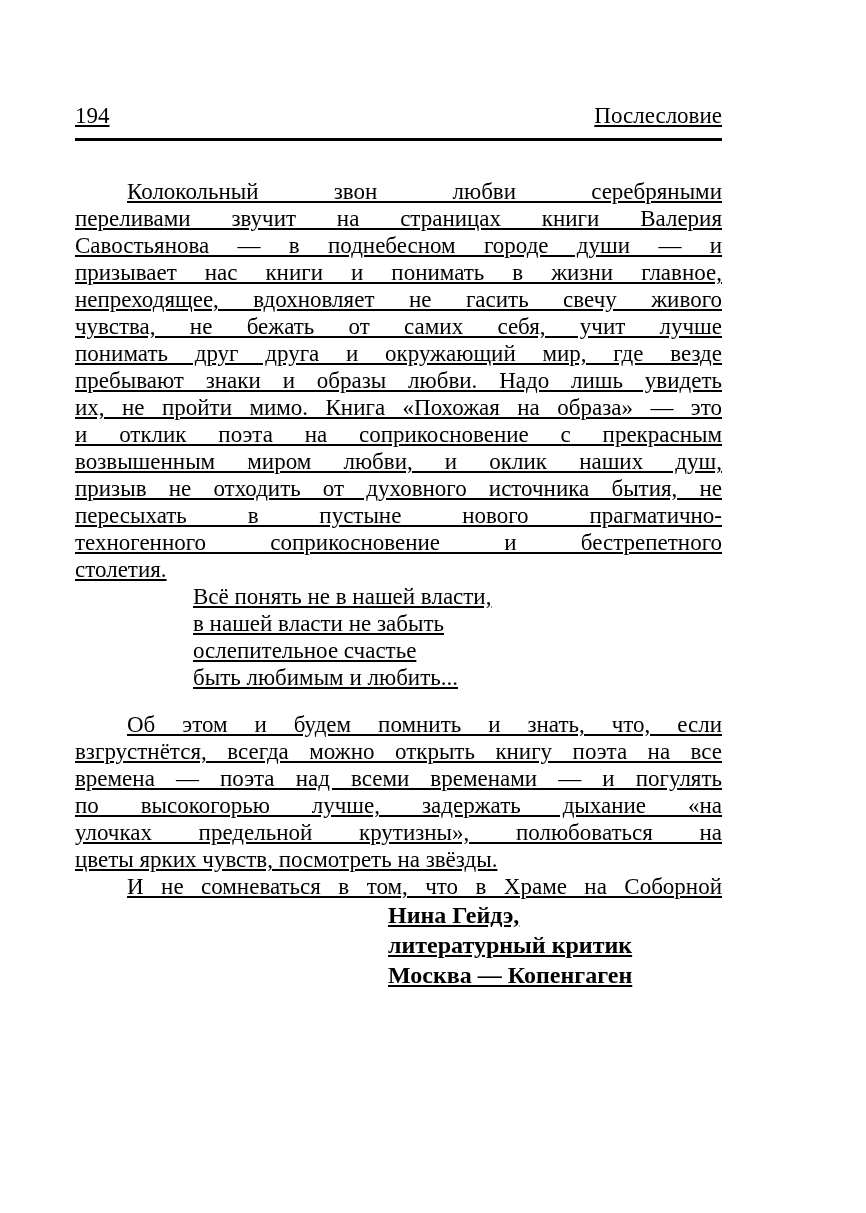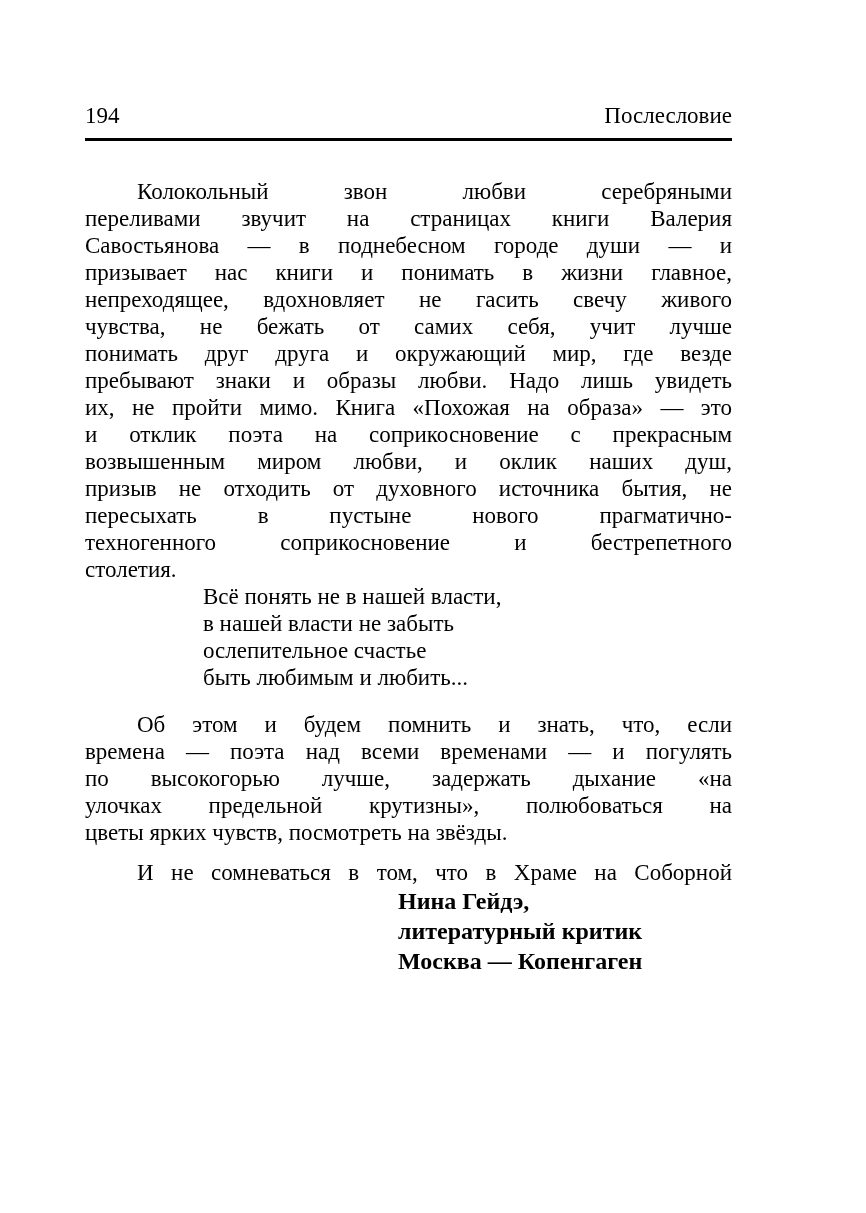--- a/index.html
+++ b/index.html
@@ -11,44 +11,45 @@
     position: relative;
     width: 866px;
     height: 1213px;
     background: #ffffff;
     color: #000000;
     font-family: "Liberation Serif", "DejaVu Serif", serif;
     overflow: hidden;
   }
   .content {
     position: absolute;
-    left: 85px;
+    left: 75px;
     top: 103px;
     width: 647px;
+    text-decoration: underline;
   }
   .running-head {
     display: flex;
     justify-content: space-between;
     align-items: baseline;
     font-size: 23px;
     line-height: 26px;
     padding-bottom: 9px;
     border-bottom: 3px solid #000000;
   }
   .body-text {
     font-size: 23px;
     line-height: 27px;
   }
   .para-1 { margin-top: 37px; }
   .poem {
     margin-left: 118px;
     margin-top: 0px;
   }
   .para-2 { margin-top: 20px; }
-  .para-3 { margin-top: 13px; }
+  .para-3 { margin-top: 0px; }
   .signature {
     margin-left: 313px;
     font-weight: bold;
     font-size: 24px;
     line-height: 30px;
   }
   .tline {
     text-align: justify;
     text-align-last: justify;
     white-space: normal;
@@ -92,20 +93,21 @@
 
     <div class="body-text poem">
         <div class="tline nojust">Всё понять не в нашей власти,</div>
         <div class="tline nojust">в нашей власти не забыть</div>
         <div class="tline nojust">ослепительное счастье</div>
         <div class="tline nojust">быть любимым и любить...</div>
       </div>
 
     <div class="body-text para-2">
         <div class="tline firstindent">Об этом и будем помнить и знать, что, если</div>
+        <div class="tline">взгрустнётся, всегда можно открыть книгу поэта на все</div>
         <div class="tline">времена — поэта над всеми временами — и погулять</div>
         <div class="tline">по высокогорью лучше, задержать дыхание «на</div>
         <div class="tline">улочках предельной крутизны», полюбоваться на</div>
         <div class="tline nojust">цветы ярких чувств, посмотреть на звёзды.</div>
       </div>
 
     <div class="body-text para-3">
         <div class="tline firstindent">И не сомневаться в том, что в Храме на Соборной</div>
       </div>
 

